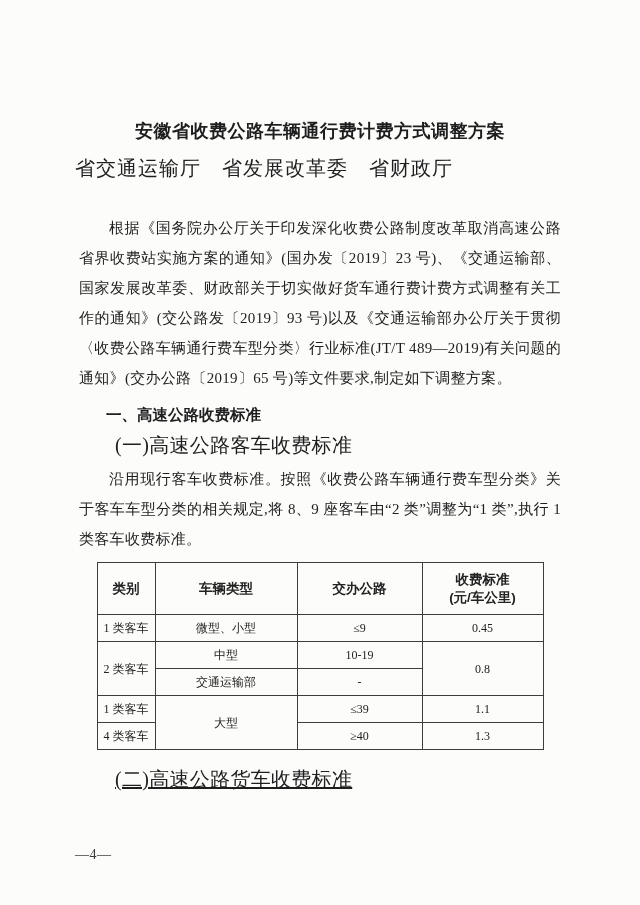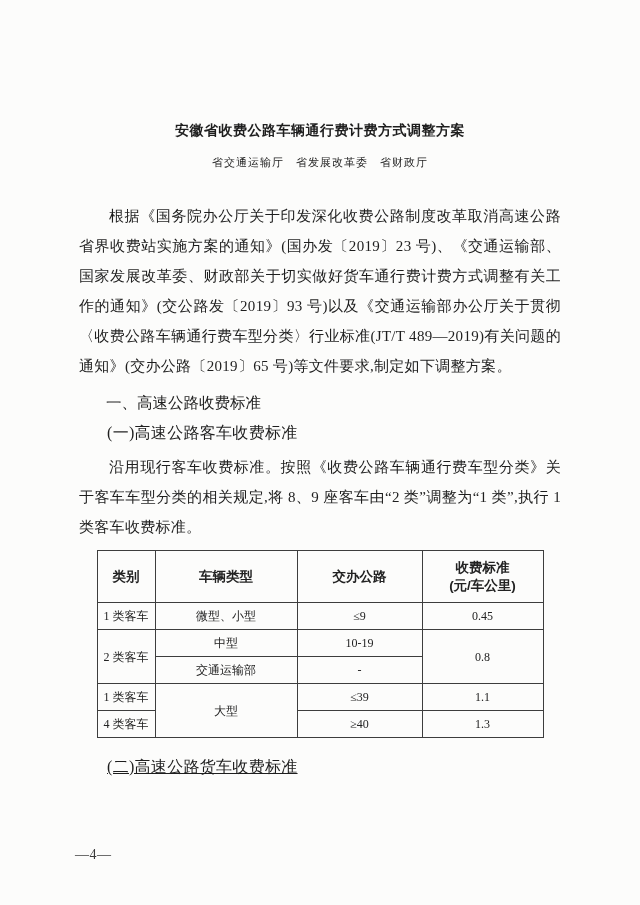--- a/index.html
+++ b/index.html
@@ -10,50 +10,49 @@
     height: 905px;
     margin: 0 auto;
     background: #fcfcfb;
     color: #1e1e1e;
     font-family: "Liberation Serif", "DejaVu Serif", serif;
     padding: 118px 75px 0 75px;
     overflow: hidden;
   }
   .doc-title {
     text-align: center;
-    font-size: 14px;
+    font-size: 18px;
     font-weight: bold;
     letter-spacing: 0.5px;
     line-height: 26px;
   }
   .doc-authors {
-    text-align: center;
-    font-size: 11px;
+    font-size: 20px;
     margin-top: 11px;
     letter-spacing: 1px;
   }
   .para {
     font-size: 15px;
     line-height: 30px;
     text-align: justify;
     text-indent: 2em;
     margin: 4px;
     letter-spacing: 0.3px;
   }
   .para-intro { margin-top: 31px; }
   .section-heading {
     font-family: "Liberation Sans", "DejaVu Sans", sans-serif;
-    font-weight: normal;
+    font-weight: bold;
     font-size: 15.5px;
     line-height: 30px;
     text-indent: 2em;
     margin-top: 7px;
   }
   .sub-heading {
-    font-size: 16px;
+    font-size: 20px;
     line-height: 30px;
     text-indent: 2em;
     letter-spacing: 0.3px;
   }
   table.fee-table {
     border-collapse: collapse;
     table-layout: fixed;
     width: 446px;
     margin: 8px auto 0 auto;
   }

